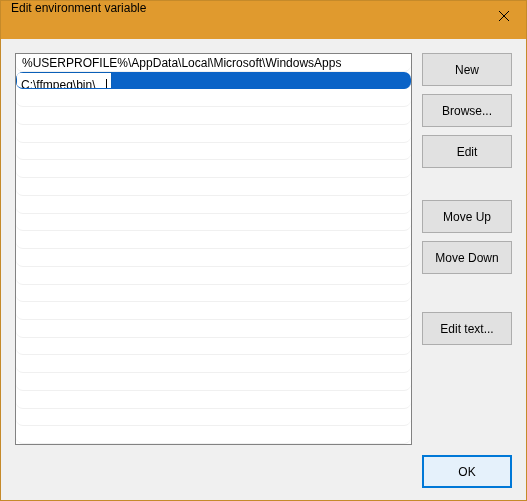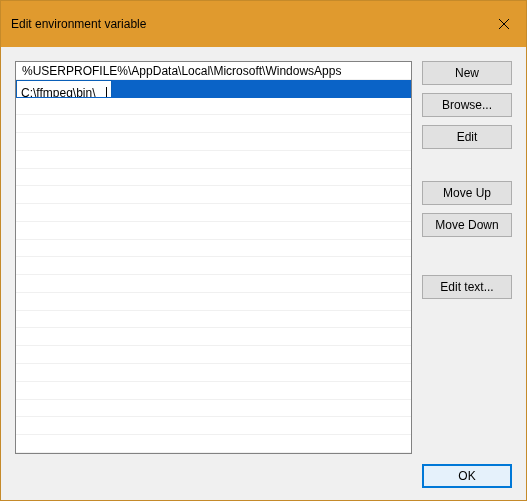--- a/index.html
+++ b/index.html
@@ -14,24 +14,24 @@
   }
   .window {
     width: 527px;
     height: 501px;
     border: 1px solid #c58a2a;
     display: flex;
     flex-direction: column;
     background: #f0f0f0;
   }
   .titlebar {
-    height: 46px;
+    height: 38px;
     background: #e09a2e;
     display: flex;
-    align-items: center;
+    align-items: flex-start;
     justify-content: space-between;
     padding: 0 0 0 10px;
     color: #000;
     font-size: 12px;
   }
   .titlebar-title { flex: 1; }
   .close {
     width: 45px;
     height: 30px;
     display: flex;
@@ -66,20 +66,21 @@
     flex-direction: column;
   }
   .row {
     height: 18px;
     line-height: 18px;
     padding: 0 6px;
     border-bottom: 1px solid #f0f0f0;
     font-size: 12px;
     white-space: nowrap;
     overflow: hidden;
+    border-radius: 7px;
   }
   .row.selected {
     background: #0a63c7;
     border-bottom: 1px solid #0a63c7;
     padding: 0;
   }
   .row.selected .edit-wrap {
     background: #fff;
     border: 1px solid #0a5fb8;
     height: 27px;
@@ -101,21 +102,21 @@
     background: #000;
     display: inline-block;
     margin-left: 0;
   }
   .side {
     width: 90px;
     display: flex;
     flex-direction: column;
   }
   .btn {
-    height: 24px;
+    height: 33px;
     border: 1px solid #adadad;
     background: #e1e1e1;
     font: inherit;
     cursor: pointer;
     padding: 0;
     margin-bottom: 8px;
   }
   .spacer-md { height: 24px; }
   .spacer-lg { height: 30px; }
   .bottom {

